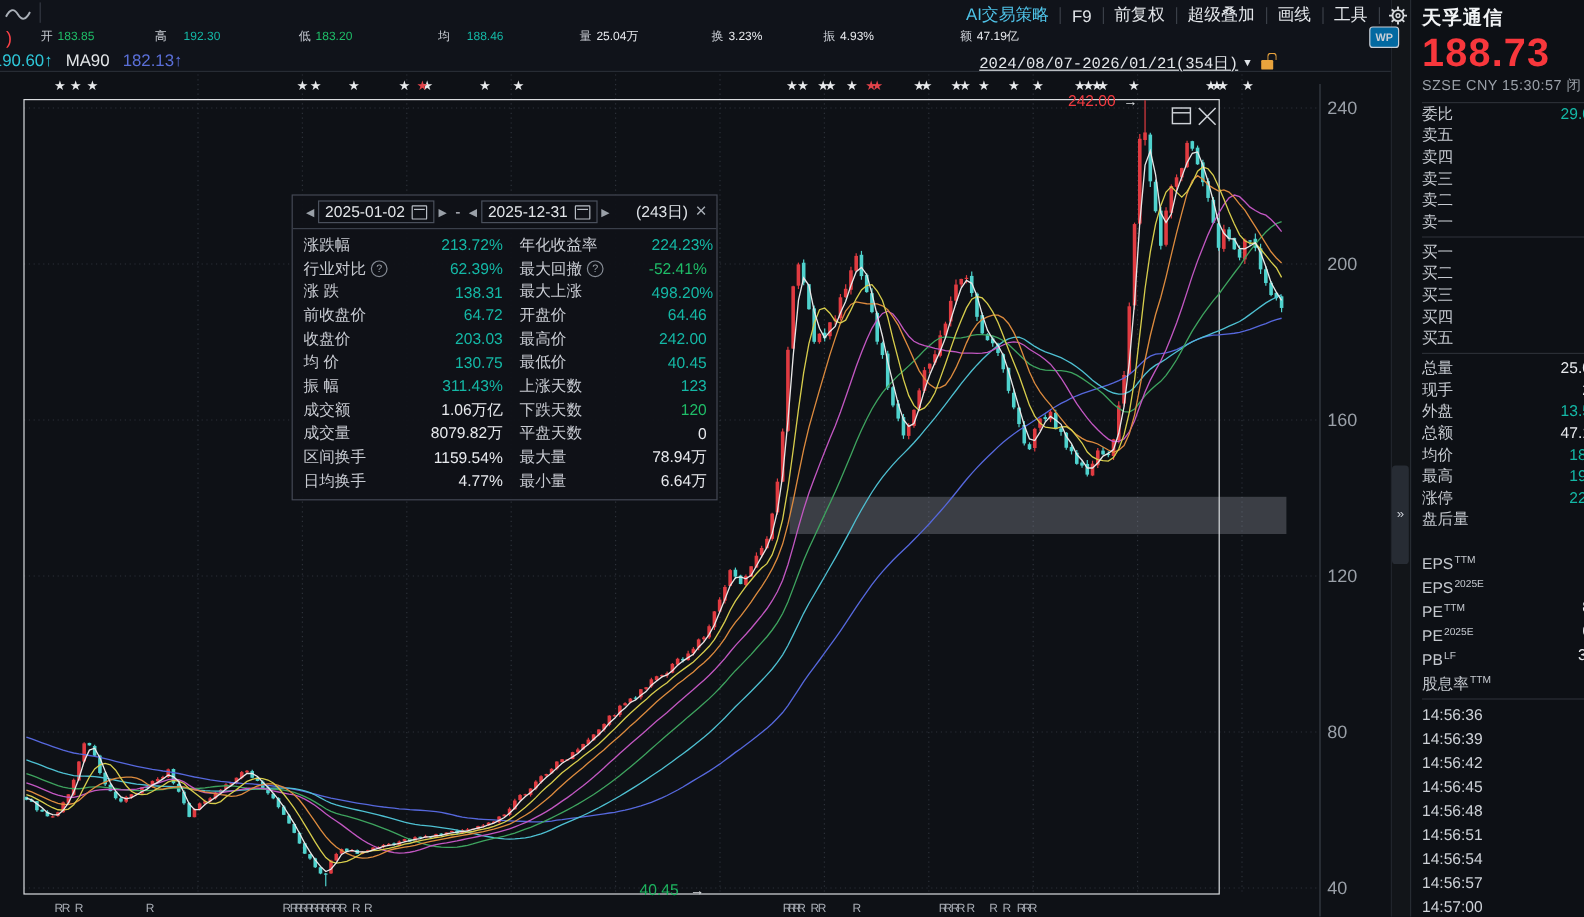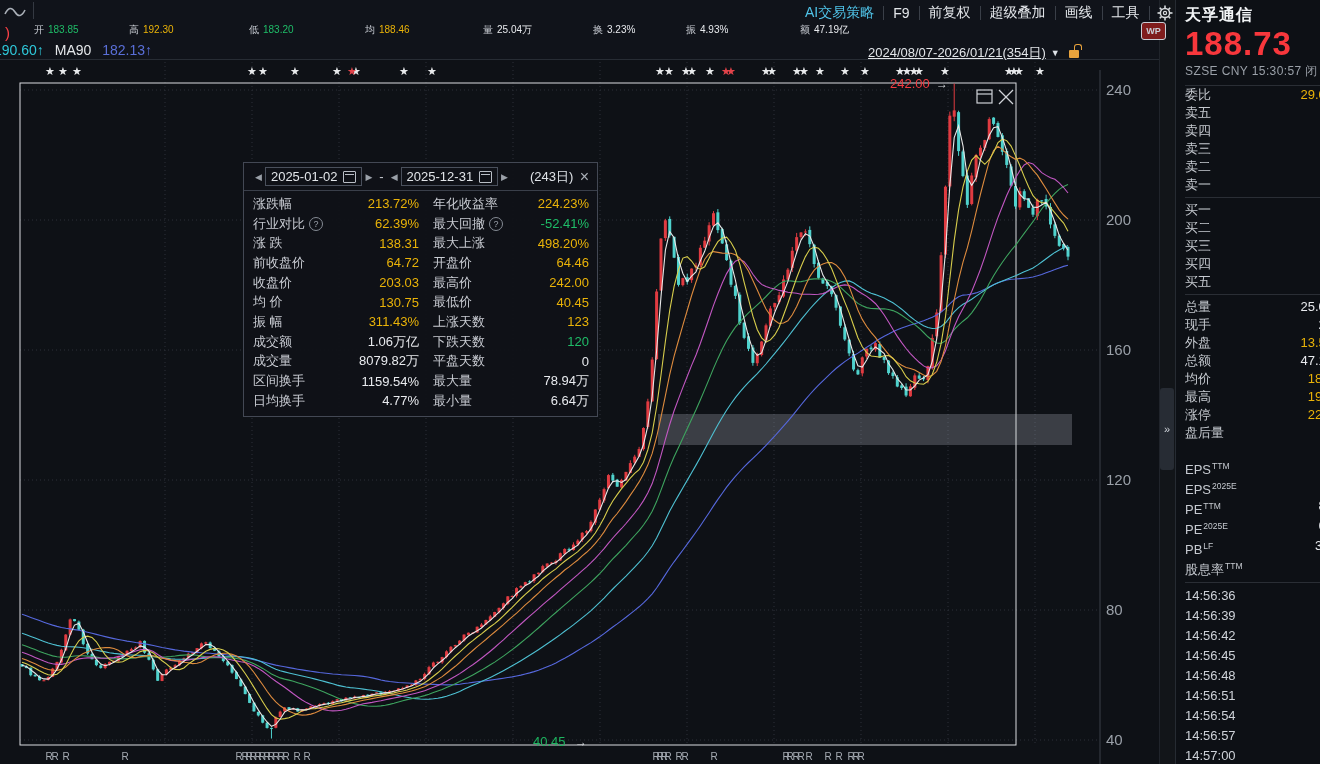--- a/index.html
+++ b/index.html
@@ -16,33 +16,33 @@
   .tbi{font-size:14px;color:#e3e6ea;padding:0 9px;white-space:nowrap;}
   .tbi.accent{color:#4fc3e8;}
   .tb-sep{width:1px;height:14px;background:#3a3f48;}
   .tb-icon{display:flex;align-items:center;justify-content:center;padding:0 7px;color:#d8dbde;}
   .help-circ{width:15px;height:15px;border:1.4px solid #d8dbde;border-radius:50%;
     font-size:10px;font-weight:bold;display:flex;align-items:center;justify-content:center;color:#d8dbde;}
   .chev{font-size:13px;color:#d8dbde;}
   .quote-row{position:absolute;left:0;top:23px;height:20px;width:100%;}
   .q-item{position:absolute;top:0;font-size:10px;white-space:nowrap;}
   .q-item .lbl{color:#c9cdd4;margin-right:4px;}
-  .c-red{color:#eab308;} .c-green{color:#1fbd68;} .c-white{color:#e8eaee;}
+  .c-red{color:#14b8a6;margin-left:10px;} .c-green{color:#1fbd68;} .c-white{color:#e8eaee;}
   .c-cyan{color:#2ec7d9;} .c-blue{color:#5a6fd8;}
   .ma-row{position:absolute;left:-6px;top:42px;font-size:14px;white-space:nowrap;}
   .ma-row span{margin-right:7px;}
-  .daterange{position:absolute;left:868px;top:44px;display:flex;align-items:center;z-index:2;}
+  .daterange{position:absolute;left:816px;top:44px;display:flex;align-items:center;z-index:2;font-family:Liberation Mono, monospace;}
   .dr-link{font-size:13px;color:#e2e5e9;text-decoration:underline;white-space:nowrap;}
   .dr-caret{font-size:9px;color:#dfe3e8;margin-left:5px;}
   .lock{width:10px;height:8px;background:#e8a33d;border-radius:1px;position:relative;margin-left:9px;margin-top:2px;}
   .lock::before{content:"";position:absolute;top:-6px;left:5px;width:6px;height:5px;
     border:1.5px solid #e8a33d;border-bottom:none;border-radius:3px 3px 0 0;}
   .wp-badge{position:absolute;left:1141px;top:22px;width:23px;height:16px;border:1.5px solid #c9ced6;
     border-radius:3px;color:#c9ced6;font-size:9px;font-weight:bold;display:flex;align-items:center;
-    justify-content:center;z-index:3;background:#7f1d1d;}
+    justify-content:center;z-index:3;background:#0369a1;}
   
   .popup{position:absolute;left:243px;top:162px;width:353px;background:rgba(16,18,24,0.96);
     border:1px solid #434854;z-index:5;}
   .phead{height:27px;border-bottom:1px solid #3a3f4a;display:flex;align-items:center;
     padding:0 8px;font-size:13px;color:#c9ccd3;}
   .arr{font-size:9px;color:#9aa0a8;padding:0 3px;}
   .datebox{display:flex;align-items:center;border:1px solid #4a505c;padding:1px 5px;color:#e2e5e9;}
   .cal{width:11px;height:10px;border:1px solid #b9bec6;border-radius:1px;position:relative;margin-left:6px;}
   .cal::before{content:"";position:absolute;left:1px;right:1px;top:2px;border-top:1px solid #b9bec6;}
   .dash{padding:0 4px;color:#c9ccd3;}

